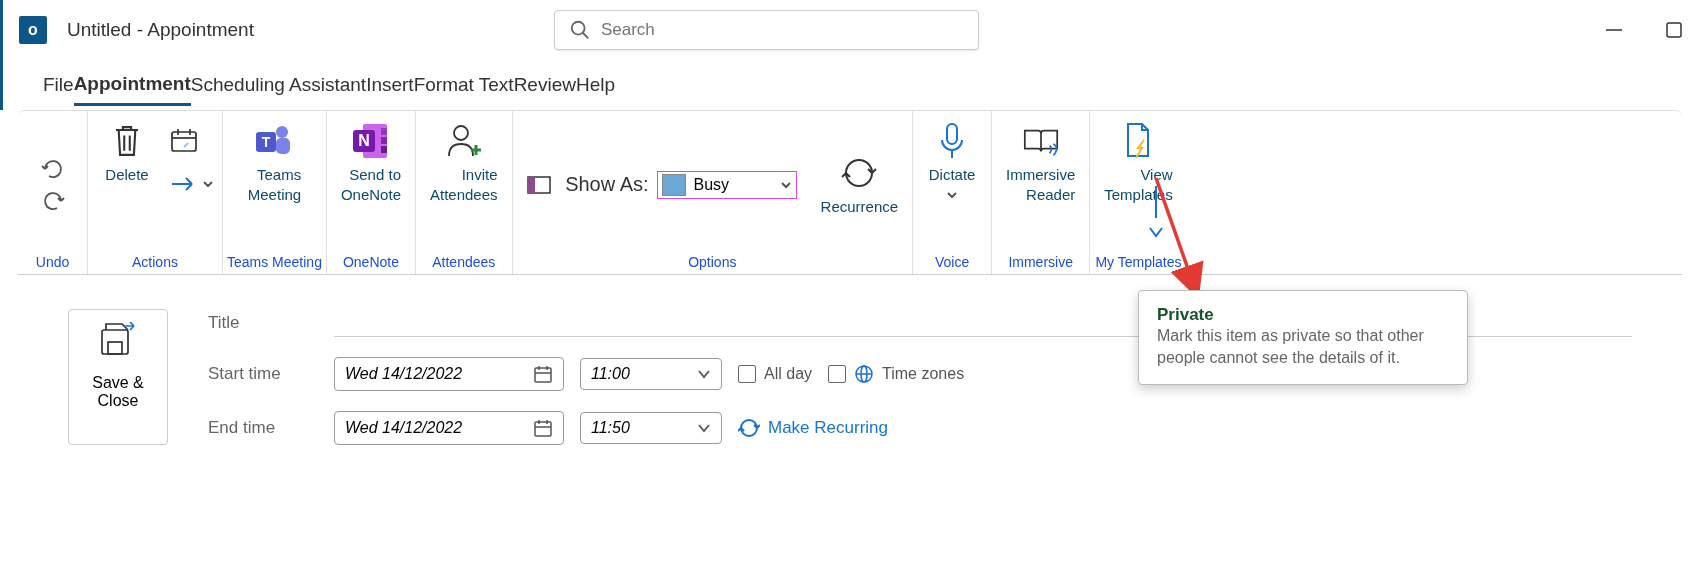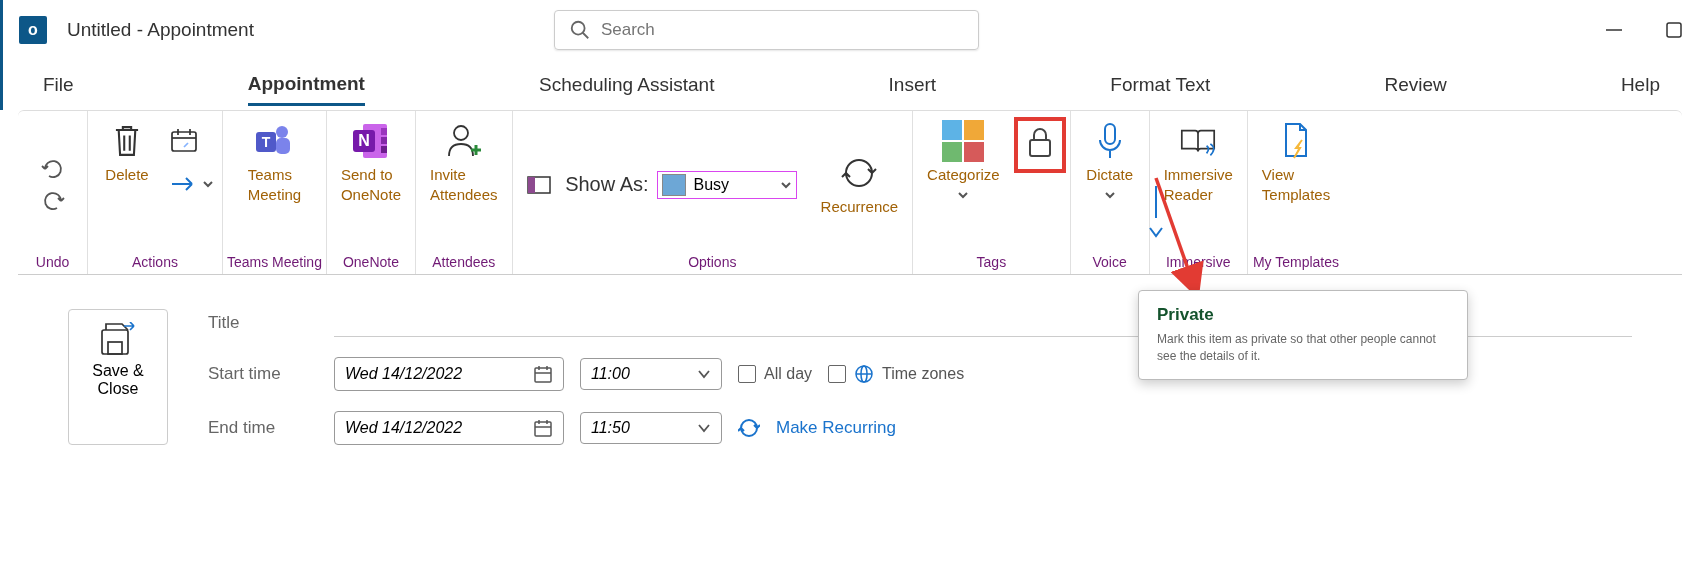--- a/index.html
+++ b/index.html
@@ -6,67 +6,67 @@
     body { width: 1700px; height: 586px; background: #fff; overflow: hidden; position: relative; }
     
     .titlebar { height: 60px; display: flex; align-items: center; padding: 0 16px; background: #fff; border-left: 3px solid #0d5788; }
     .app-icon { width: 28px; height: 28px; background: #0d5788; border-radius: 2px; display: flex; align-items: center; justify-content: center; color: #fff; font-weight: bold; font-size: 16px; margin-right: 20px; }
     .title-text { font-size: 19px; color: #333; }
     .search-box { margin-left: 300px; width: 425px; height: 40px; border: 1px solid #ccc; border-radius: 4px; display: flex; align-items: center; padding: 0 14px; box-shadow: 0 1px 2px rgba(0,0,0,0.1); }
     .search-box input { border: none; outline: none; font-size: 17px; flex: 1; margin-left: 10px; color: #666; }
     .window-controls { margin-left: auto; display: flex; gap: 40px; align-items: center; }
     .win-ctrl { width: 20px; height: 20px; display: flex; align-items: center; justify-content: center; }
     
-    .tabs-row { display: flex; align-items: center; padding: 0 40px; height: 50px; border-left: 3px solid #0d5788; justify-content: space-between;}
+    .tabs-row { display: flex; align-items: center; padding: 0 40px; height: 50px; border-left: 3px solid #0d5788;}
     .tab { font-size: 19px; color: #333; padding: 8px 0; cursor: pointer; }
     .tab.active { font-weight: 600; border-bottom: 3px solid #0d5788; }
     
     .ribbon { display: flex; background: #fff; border-top: 1px solid #ddd; border-bottom: 1px solid #ccc; margin: 0 18px; border-radius: 6px 6px 0 0; height: 165px; }
     .ribbon-group { display: flex; flex-direction: column; align-items: center; border-right: 1px solid #e0e0e0; padding: 6px 4px 2px 4px; }
     .ribbon-group-content { display: flex; align-items: flex-start; gap: 4px; flex: 1; }
-    .ribbon-group-label { font-size: 14px; color: #701a75; padding: 2px 0; }
+    .ribbon-group-label { font-size: 14px; color: #1d4ed8; padding: 2px 0; }
     
     .ribbon-btn { display: flex; flex-direction: column; align-items: center; justify-content: flex-start; padding: 4px 10px; cursor: pointer; min-width: 70px; }
     .ribbon-btn-icon { width: 40px; height: 40px; display: flex; align-items: center; justify-content: center; margin-bottom: 4px; }
-    .ribbon-btn-label { font-size: 15px; color: #a16207; text-align: left; white-space: pre-line; line-height: 1.3; }
+    .ribbon-btn-label { font-size: 15px; color: #0c4a6e; text-align: right; white-space: pre-line; line-height: 1.3; }
     
     .small-btn { padding: 4px; cursor: pointer; }
     
     .options-rows { display: flex; flex-direction: column; gap: 6px; padding: 6px 10px; }
     .option-row { display: flex; align-items: center; gap: 8px; }
     .option-label { font-size: 20px; color: #333; min-width: 90px; text-align: right; }
     .option-select { display: flex; align-items: center; border: 1px solid #d946ef; padding: 2px 4px; gap: 6px; min-width: 140px; justify-content: space-between; }
     .option-select span { font-size: 16px; }
     
     .busy-swatch { width: 24px; height: 22px; background: #6da7d6; border: 1px solid #888; }
     
     .highlight-box { border: 4px solid #e23b33; padding: 4px; }
     .arrow-svg { position: absolute; top: 158px; left: 1136px; pointer-events: none; }
     
     .form-area { position: relative; padding: 24px 50px; display: flex; gap: 40px; margin: 10px 18px 0 18px;}
-    .save-close-box { border: 1px solid #ccc; border-radius: 4px; padding: 12px 18px; display: flex; flex-direction: column; align-items: center; width: 100px; }
+    .save-close-box { border: 1px solid #ccc; border-radius: 4px; padding: 12px 18px; display: flex; flex-direction: column; align-items: center; width: 100px; gap: 12px; }
     .save-close-box .lbl { font-size: 16px; text-align: center; margin-top: 6px; }
     
     .form-grid { display: flex; flex-direction: column; gap: 20px; flex: 1; }
     .form-row { display: flex; align-items: center; gap: 16px; }
     .form-label { font-size: 17px; color: #666; width: 110px; }
     .title-underline { border-bottom: 1px solid #ccc; flex: 1; height: 28px; }
     
     .date-input, .time-input { border: 1px solid #999; border-radius: 4px; padding: 6px 10px; display: flex; align-items: center; gap: 0; font-size: 16px; font-style: italic; }
     .date-input { width: 230px; justify-content: space-between;}
     .time-input { width: 142px; justify-content: space-between;}
     
     .checkbox-wrap { display: flex; align-items: center; gap: 8px; font-size: 16px; color: #555; }
     .check-sq { width: 18px; height: 18px; border: 1.5px solid #666; border-radius: 2px; }
     
-    .link-btn { color: #1a73cc; font-size: 17px; display: flex; align-items: center; gap: 16px; cursor: pointer; }
+    .link-btn { color: #1a73cc; font-size: 17px; display: flex; align-items: center; gap: 8px; cursor: pointer; }
     
     .tooltip { position: absolute; top: 290px; left: 1138px; width: 330px; background: #fff; border: 1px solid #bbb; border-radius: 4px; box-shadow: 0 4px 12px rgba(0,0,0,0.2); padding: 14px 18px; }
     .tooltip-title { font-weight: 600; font-size: 17px; color: #14532d; }
-    .tooltip-desc { font-size: 12px; color: #666; margin-top: 6px; line-height: 1.4; }
+    .tooltip-desc { font-size: 16px; color: #666; margin-top: 0; line-height: 1.4; }
     
     svg { display: block; }
     
     .categorize-grid { display: grid; grid-template-columns: repeat(2, 20px); grid-template-rows: repeat(2, 20px); gap: 2px; }
     .cat-sq { width: 20px; height: 20px; }
   </style>
 </head>
 <body>
 
 <div class="titlebar">
@@ -236,47 +236,20 @@
               <path d="M6 17 A13 13 0 0 1 32 17 M32 17 L36 13 M32 17 L28 13"></path>
               <path d="M32 17 A13 13 0 0 1 6 17 M6 17 L2 21 M6 17 L10 21"></path>
             </svg>
           </div>
         <div class="ribbon-btn-label">Recurrence</div>
       </div>
     </div>
     <div class="ribbon-group-label">Options</div>
   </div>
 
-  <div class="ribbon-group">
-    <div class="ribbon-group-content">
-      <div class="ribbon-btn">
-        <div class="ribbon-btn-icon">
-          <div class="categorize-grid">
-            <div class="cat-sq" style="background:#5db3e6;"></div>
-            <div class="cat-sq" style="background:#f0a838;"></div>
-            <div class="cat-sq" style="background:#6fb96f;"></div>
-            <div class="cat-sq" style="background:#d65a5a;"></div>
-          </div>
-        </div>
-        <div class="ribbon-btn-label">Categorize</div>
-        <svg width="12" height="12" fill="none" stroke="#555" stroke-width="2" style="margin-top:4px;">
-            <path d="M2 4 L6 8 L10 4"></path>
-          </svg>
-      </div>
-      <div class="ribbon-btn highlight-box" style="min-width:50px; padding:2px;">
-        <div class="ribbon-btn-icon">
-            <svg width="30" height="34" viewBox="0 0 30 34" fill="none" stroke="#444" stroke-width="2">
-              <rect x="5" y="14" width="20" height="16" rx="2"></rect>
-              <path d="M9 14 V9 a6 6 0 0 1 12 0 V14"></path>
-            </svg>
-          </div>
-      </div>
-    </div>
-    <div class="ribbon-group-label">Tags</div>
-  </div>
 
   <div class="ribbon-group">
     <div class="ribbon-group-content">
       <div class="ribbon-btn">
         <div class="ribbon-btn-icon">
             <svg width="30" height="38" viewBox="0 0 30 38" fill="none" stroke="#1a73cc" stroke-width="2">
               <rect x="10" y="2" width="10" height="20" rx="5"></rect>
               <path d="M5 18 a10 10 0 0 0 20 0 M15 28 v8"></path>
             </svg>
           </div>

